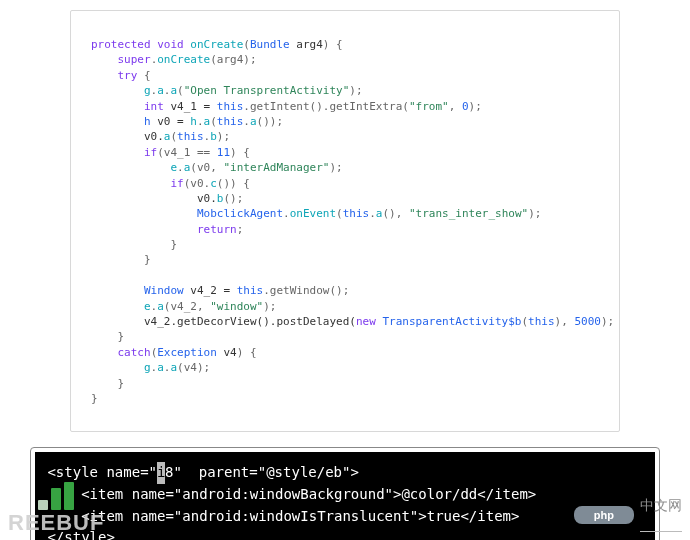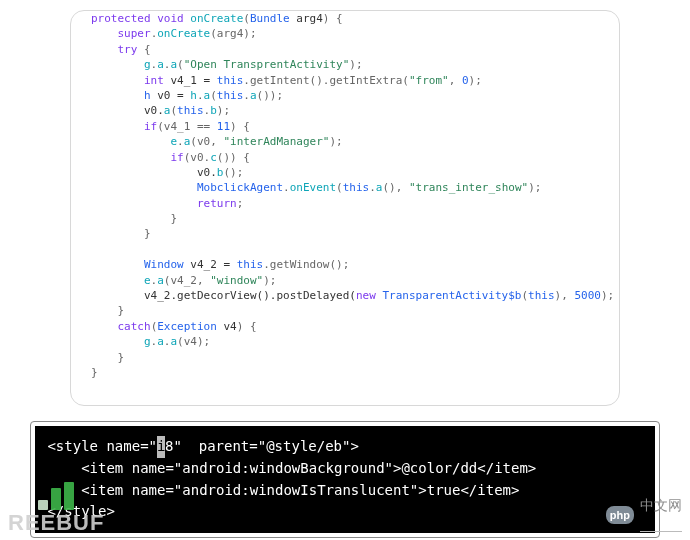--- a/index.html
+++ b/index.html
@@ -8,22 +8,22 @@
     width: 690px;
     height: 540px;
     font-family: -apple-system, "Segoe UI", Helvetica, Arial, sans-serif;
     background: #fff;
     position: relative;
     overflow: hidden;
   }
   .code-card {
     margin: 10px 70px 15px 70px;
     border: 1px solid #d8d8d8;
-    border-radius: 14px;
-    padding: 0 20px 25px 20px;
+    border-radius: 2px;
+    padding: 26px 20px 25px 20px;
     background: #fff;
     font-family: Consolas, Menlo, Monaco, monospace;
     font-size: 11px;
     line-height: 1.4;
     white-space: pre;
     color: #333;
     overflow: hidden;
   }
   .k  { color: #7c3aed; }   
   .ty { color: #2563eb; }   
@@ -85,21 +85,21 @@
     right: 8px;
     bottom: 8px;
     display: flex;
     align-items: center;
     gap: 6px;
   }
   .wm-right .ph {
     background: #7f8b96;
     color: #fff;
     border-radius: 8px;
-    padding: 3px 4px;
+    padding: 3px 20px;
     font-size: 11px;
     font-family: Arial, sans-serif;
     font-weight: 700;
   }
   .wm-right .cn {
     font-family: "Microsoft YaHei", sans-serif;
     color: #8f8f8f;
     font-size: 14px;
     border-bottom: 1px solid #bbb;
     padding-bottom: 16px;

